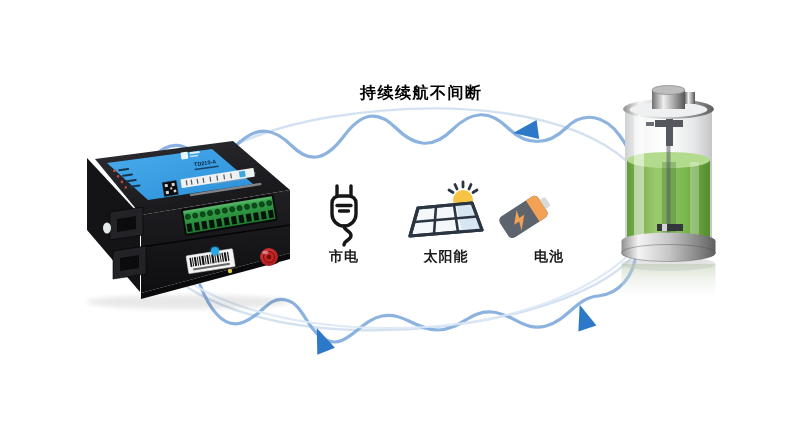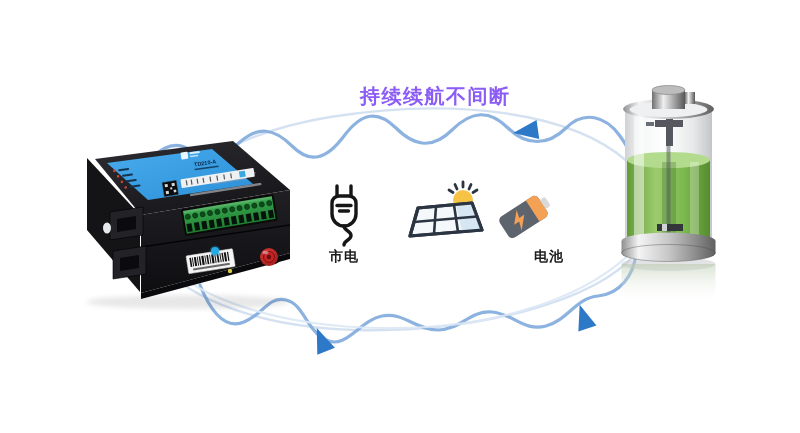--- a/index.html
+++ b/index.html
@@ -2,21 +2,21 @@
 <html><head>
 <meta charset="utf-8">
 <style>
   html,body{margin:0;padding:0;background:#fff;}
   .scene{
     position:relative;width:800px;height:433px;background:#ffffff;overflow:hidden;
     font-family:"Liberation Sans","DejaVu Sans",sans-serif;
   }
   .abs{position:absolute;}
   .headline{
-    left:360px;top:83px;font-size:20px;font-weight:700;color:#8b5cf6;
+    left:360px;top:83px;font-size:16px;font-weight:700;color:#000000;
     letter-spacing:1.5px;white-space:nowrap;
   }
   .src-label{
     top:248px;text-align:center;font-size:14px;font-weight:700;color:#1b1b1b;
     letter-spacing:1px;white-space:nowrap;
   }
   svg{display:block;}
 </style>
 </head>
 <body>
@@ -334,15 +334,16 @@
   <svg class="abs" style="left:494px;top:186px;" width="72" height="58" viewBox="0 0 72 58">
     <g transform="rotate(-33 30 30)">
       <rect x="6" y="18" width="46" height="25" rx="5" fill="#5d646e"></rect>
       <path d="M40,18 h7 a5,5 0 0 1 5,5 v15 a5,5 0 0 1 -5,5 h-7 z" fill="#f2a155"></path>
       <rect x="52" y="25" width="6" height="11" rx="2" fill="#d9d9d9"></rect>
       <polygon points="27,21 17,32 23,32 20,41 31,29 25,29" fill="#f2a155"></polygon>
     </g>
   </svg>
 
   <div class="abs src-label" style="left:314px;width:60px;">市电</div>
+  <div class="abs src-label" style="left:406px;width:80px;">太阳能</div>
   <div class="abs src-label" style="left:519px;width:60px;">电池</div>
 
 </div>
 
 </body></html>

